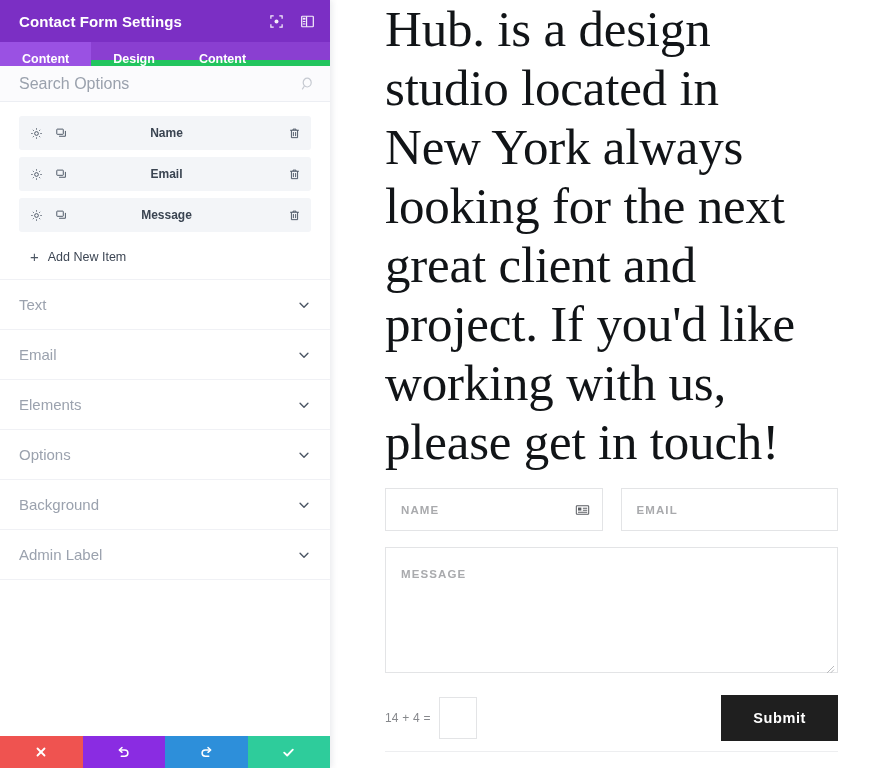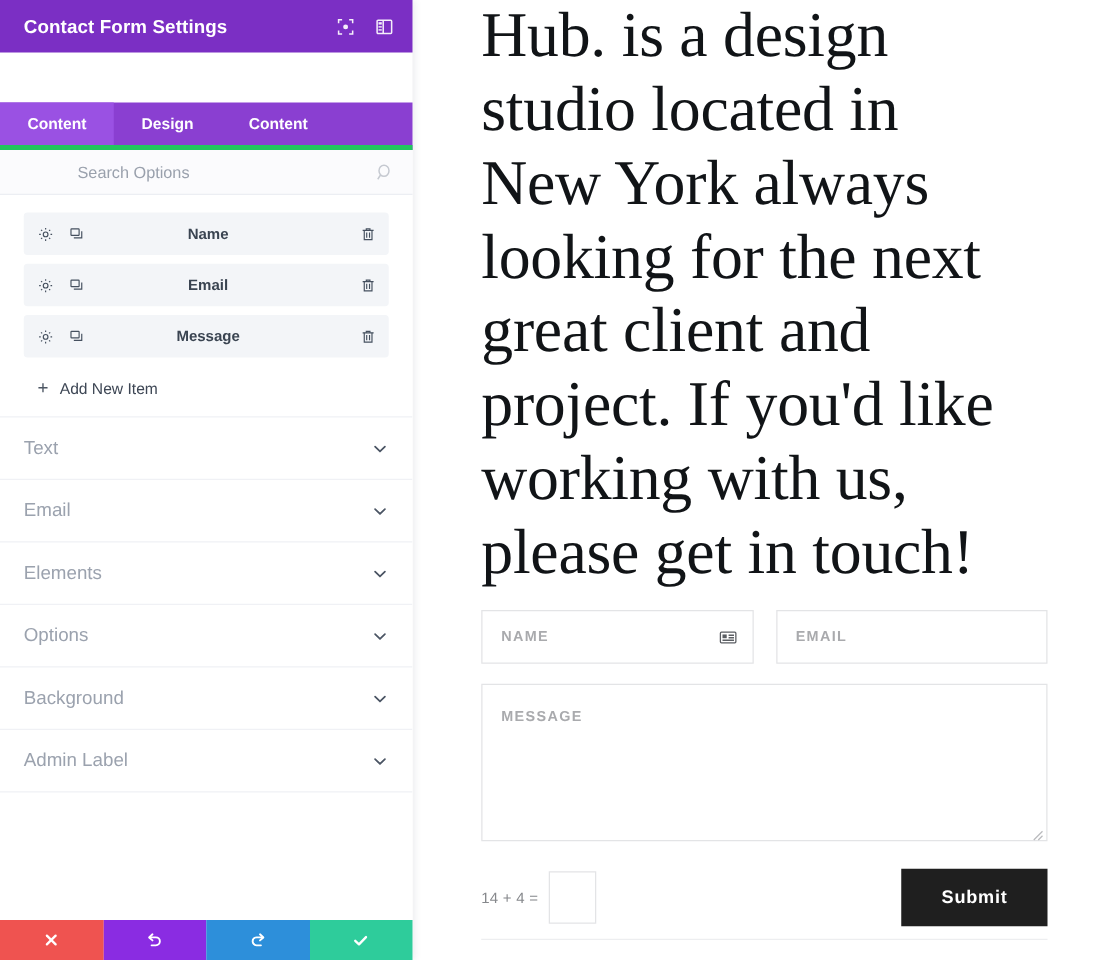--- a/index.html
+++ b/index.html
@@ -60,26 +60,25 @@
     display: flex;
     align-items: center;
     justify-content: center;
     opacity: 0.92;
     cursor: pointer;
   }
   .tb-icon svg { display: block; }
 
   
   .panel-tabs {
-    height: 38px;
+    height: 24px;
     background: #8a3fd1;
     display: flex;
     flex: 0 0 auto;
-    border-bottom: 4px solid #22c55e;
-    margin-top: 40px;
+    border-bottom: 6px solid #22c55e;
   }
   .panel-tab {
     height: 34px;
     display: flex;
     align-items: center;
     justify-content: center;
     color: #ffffff;
     font-size: 12.5px;
     font-weight: bold;
     cursor: pointer;
@@ -97,22 +96,21 @@
     background: #fbfbfd;
     border-bottom: 1px solid #eceef3;
     display: flex;
     align-items: center;
     padding: 0 14px 0 19px;
     flex: 0 0 auto;
   }
   .search-text {
     flex: 1 1 auto;
     color: #9aa1ad;
-    font-size: 13px;
-    margin-left: 43px;
+    font-size: 16px;
   }
   .search-icon { width: 16px; height: 16px; cursor: pointer; opacity: 0.55; }
 
   
   .panel-body {
     flex: 1 1 auto;
     overflow: hidden;
     background: #ffffff;
     padding-top: 14px;
   }

